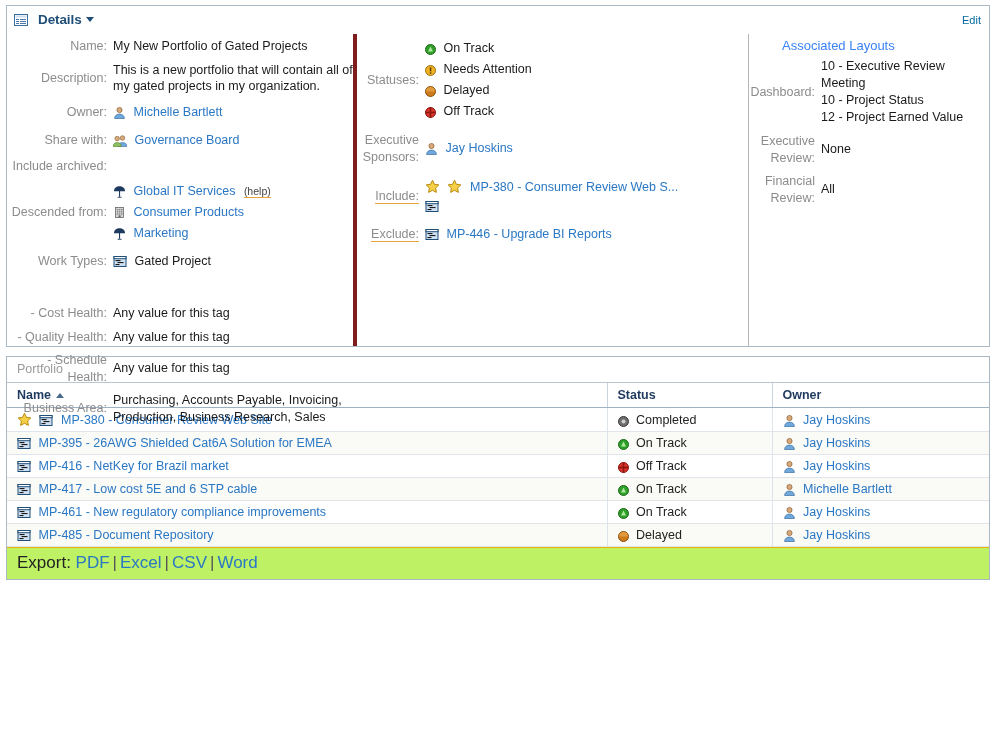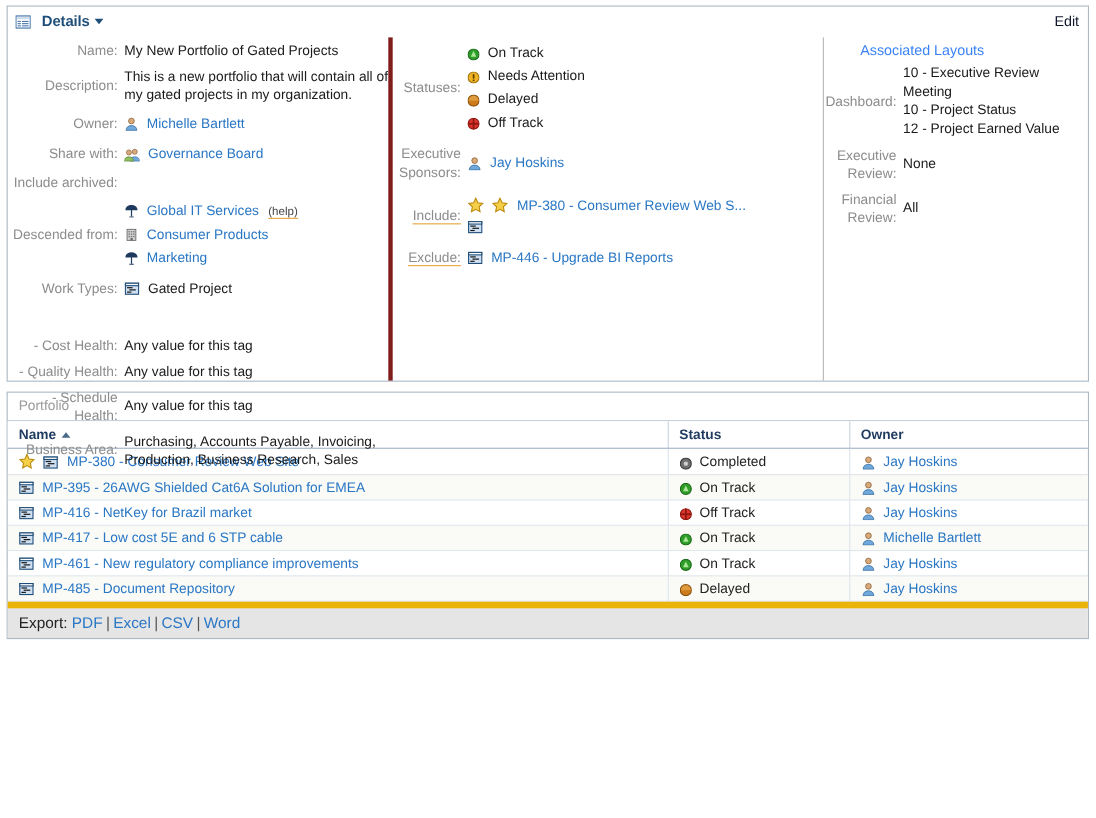--- a/index.html
+++ b/index.html
@@ -47,22 +47,22 @@
     width: 0; height: 0;
     border-left: 4px solid transparent;
     border-right: 4px solid transparent;
     border-top: 5px solid #1f4e79;
     margin-left: 4px;
     margin-bottom: 1px;
     vertical-align: middle;
   }
   .edit-link {
     margin-left: auto;
-    color: #0f172a;
-    font-size: 13px;
+    color: #0369a1;
+    font-size: 11px;
     text-decoration: none;
     cursor: pointer;
   }
 
   
   .cols {
     display: flex;
     position: absolute;
     top: 28px; left: 0; right: 0; bottom: 0;
   }
@@ -174,25 +174,25 @@
   .sort-arrow {
     display: inline-block;
     width: 0; height: 0;
     border-left: 4px solid transparent;
     border-right: 4px solid transparent;
     border-bottom: 5px solid #4a6a8a;
     margin-left: 5px;
     vertical-align: 1px;
   }
   .export-bar {
-    background: #e5e5e5;
+    background: #bef264;
     padding: 5px 0 6px 10px;
-    font-size: 14px;
+    font-size: 17px;
     color: #222;
-    border-top: 6px solid #eab308;
+    border-top: 1px solid #eab308;
   }
   .export-bar .sep { color: #555; margin: 0 3px; }
 </style>
 </head>
 <body>
 
 <div class="panel" id="details-panel">
 
   <div class="details-header">
     <span class="ico">

